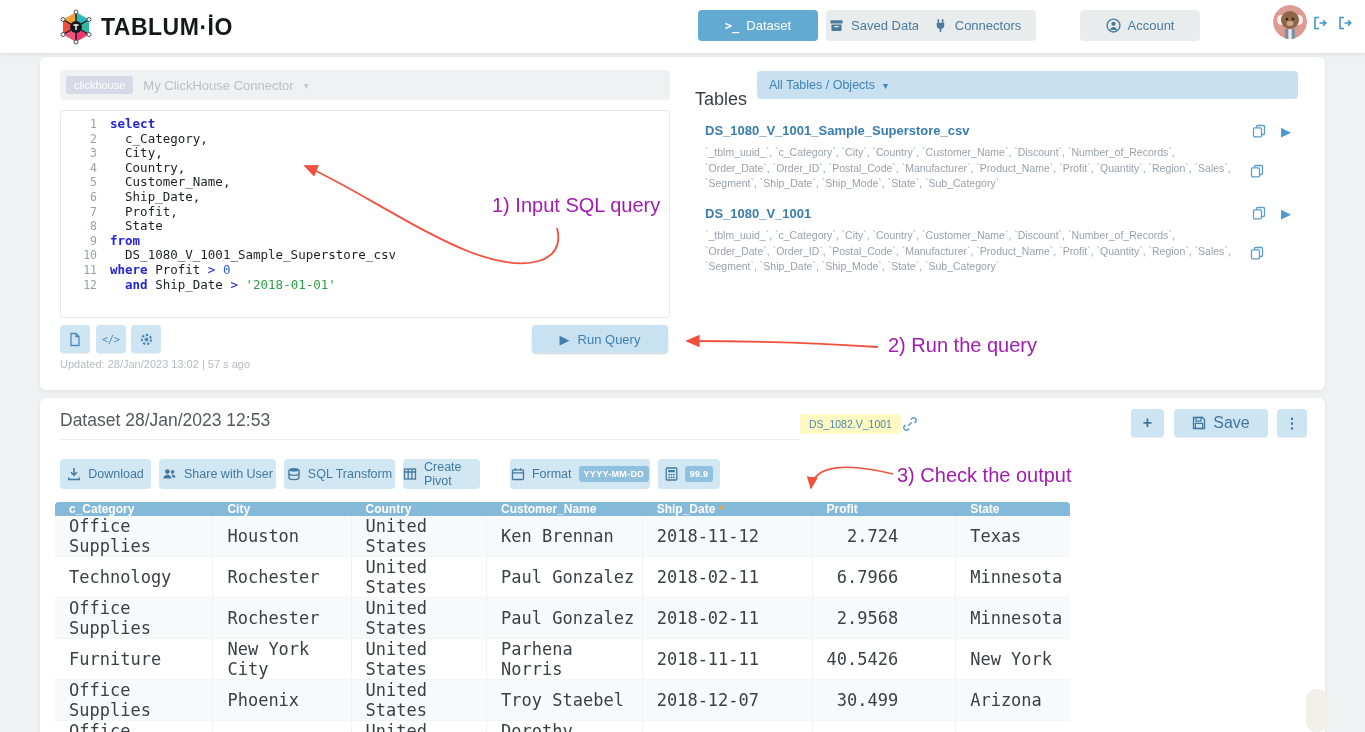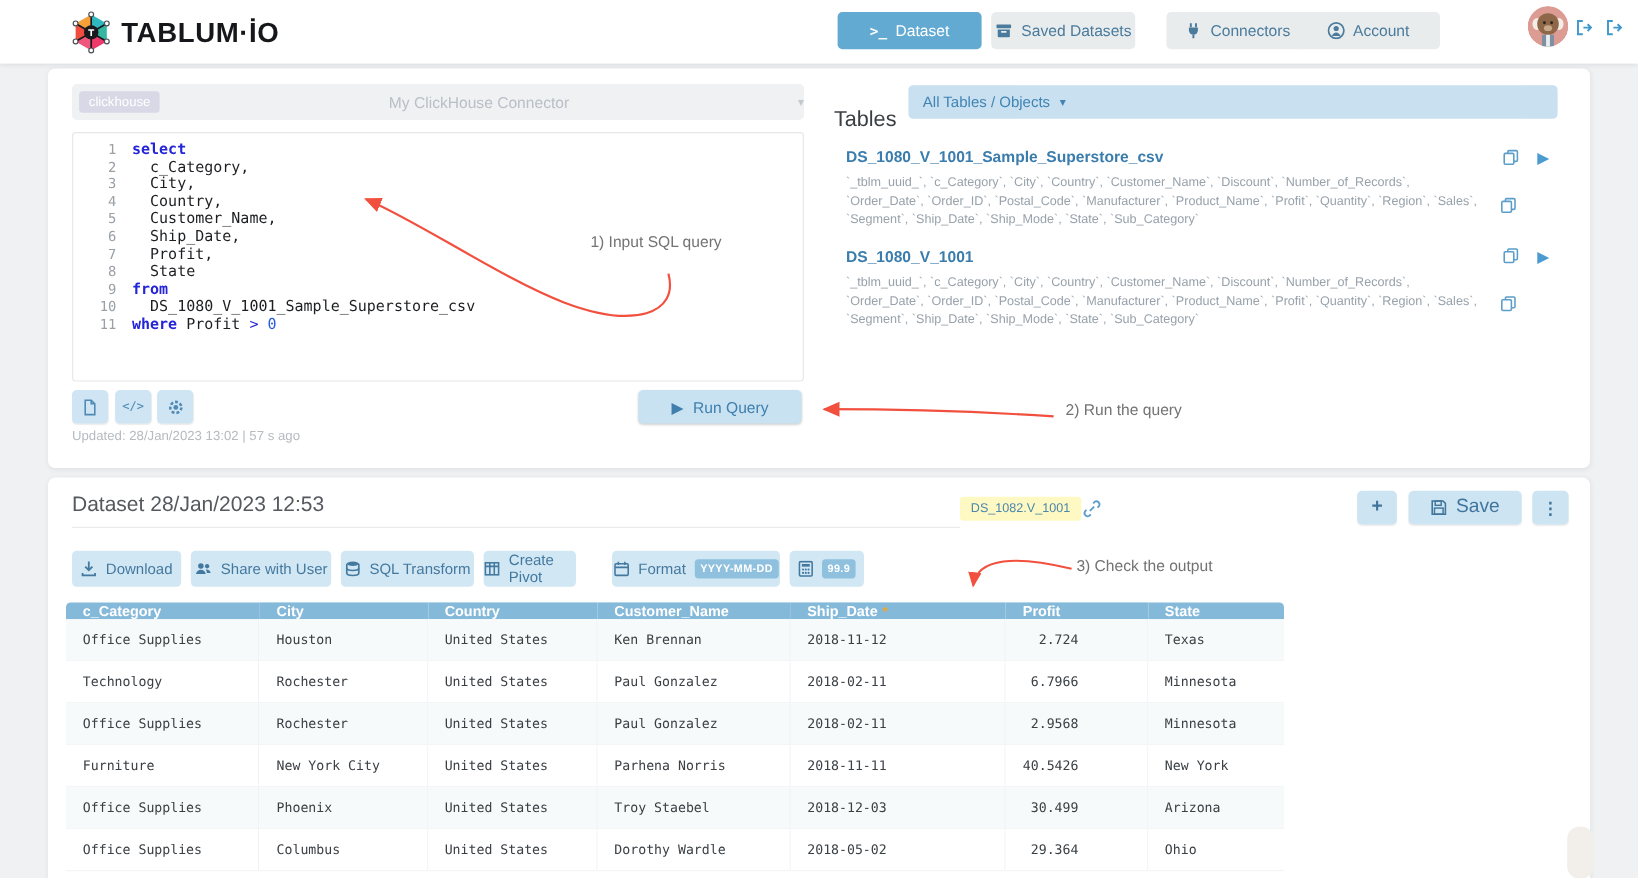--- a/index.html
+++ b/index.html
@@ -13,21 +13,21 @@
   .nav-btn{top:10px;height:31px;border-radius:4px;display:flex;align-items:center;justify-content:center;gap:7px;font-size:13px;color:#4a7b9d;background:#e9eced;z-index:6;cursor:pointer;}
   .nav-btn.active{background:#63aad2;color:#fff;}
   .nav-term{font-family:"DejaVu Sans Mono",monospace;font-size:12px;font-weight:bold;}
   .avatar{left:1273px;top:5px;width:34px;height:34px;border-radius:50%;overflow:hidden;z-index:6;}
   .exit-ic{top:15px;z-index:6;color:#3f97cc;}
   
   .card{background:#ffffff;border-radius:6px;box-shadow:0 1px 4px rgba(40,50,60,.07);}
   .card-top{left:40px;top:57px;width:1285px;height:333px;}
   .card-bottom{left:40px;top:398px;width:1285px;height:340px;}
   
-  .conn-bar{left:60px;top:70px;width:610px;height:30px;background:#f0f1f3;border-radius:4px;display:flex;align-items:center;gap:10px;padding:0 0 0 6px;box-sizing:border-box;z-index:2;justify-content:space-between;}
+  .conn-bar{left:60px;top:70px;width:610px;height:30px;background:#f0f1f3;border-radius:4px;display:flex;align-items:center;gap:10px;padding:0 0 0 6px;box-sizing:border-box;z-index:2;}
   .conn-badge{background:#d8d8e6;color:#ffffff;font-size:11px;border-radius:3px;padding:3px 8px;}
   .conn-name{color:#b9bfc6;font-size:13px;}
   .conn-caret{color:#c3c8cd;font-size:10px;}
   
   .sql-editor{left:60px;top:110px;width:610px;height:208px;border:1px solid #e6e8ea;border-radius:3px;box-sizing:border-box;background:#fff;padding-top:6px;z-index:2;}
   .code-line{display:flex;line-height:14.6px;font-family:"DejaVu Sans Mono",monospace;font-size:12.5px;}
   .code-line .gut{width:36px;text-align:right;color:#9aa0a6;flex:0 0 36px;font-size:11.5px;}
   .code-line .src{padding-left:13px;white-space:pre;color:#1d1f22;}
   .src .kw{color:#2424d8;font-weight:700;}
   .src .op{color:#2424d8;}
@@ -38,35 +38,35 @@
   .run-btn{left:532px;top:325px;width:136px;height:28px;background:#c9e2f2;border-radius:4px;display:flex;align-items:center;justify-content:center;gap:8px;color:#3f7fae;font-size:13px;z-index:2;box-shadow:0 1px 2px rgba(0,0,0,.18);cursor:pointer;}
   .updated{left:60px;top:358px;font-size:11px;color:#b5bbc1;z-index:2;}
   
   .tables-title{left:695px;top:73px;font-size:18px;color:#3a3f44;z-index:2;margin-top:16px;}
   .filter-bar{left:757px;top:71px;width:541px;height:28px;background:#c9e0f1;border-radius:4px;display:flex;align-items:center;gap:8px;padding-left:12px;box-sizing:border-box;color:#4084b4;font-size:12.5px;z-index:2;cursor:pointer;}
   .tbl-item-title{font-size:13px;font-weight:600;color:#3a7dad;z-index:2;cursor:pointer;}
   .tbl-item-desc{width:535px;font-size:10.5px;line-height:15.5px;color:#98a2ab;z-index:2;}
   .ic-btn{z-index:3;cursor:pointer;color:#5b9ec9;}
   .play-glyph{font-size:13px;color:#4b9ad0;}
   
-  .annot{color:#737373;font-size:13px;z-index:8;white-space:nowrap;}
+  .annot{color:#a21caf;font-size:20px;z-index:8;white-space:nowrap;}
   .overlay{left:0;top:0;width:1365px;height:732px;z-index:7;pointer-events:none;}
   
   .ds-title{left:60px;top:410px;font-size:17.5px;color:#55595e;z-index:2;}
   .ds-underline{left:60px;top:439px;width:740px;height:1px;background:#e9ebee;z-index:2;}
   .ds-badge{left:800px;top:414px;height:20px;background:#fef9c3;border-radius:3px;color:#4c87ad;font-size:10.5px;display:flex;align-items:center;padding:0 9px;z-index:2;}
   .sm-btn{top:409px;height:28px;background:#cde4f3;border-radius:4px;display:flex;align-items:center;justify-content:center;gap:7px;color:#41759c;z-index:2;cursor:pointer;box-shadow:0 1px 1px rgba(0,0,0,.08);}
   .tool-btn{top:459px;height:30px;background:#d2e7f4;border-radius:4px;display:flex;align-items:center;justify-content:center;gap:7px;color:#44799f;font-size:12.5px;z-index:2;cursor:pointer;}
   .tool-badge{background:#8fc1de;color:#fff;font-size:9px;font-weight:700;border-radius:3px;padding:3px 5px;letter-spacing:.3px;}
   
   .data-table{left:55px;top:502px;width:1015px;border-collapse:separate;border-spacing:0;z-index:2;}
   .data-table thead th{background:#85b9d9;color:#ffffff;font-size:12px;font-weight:600;text-align:left;padding:0 0 0 14px;height:14px;}
   .data-table thead th:first-child{border-radius:4px 0 0 0;}
   .data-table thead th:last-child{border-radius:0 4px 0 0;}
-  .data-table tbody td{font-family:"DejaVu Sans Mono",monospace;font-size:11px;color:#3b4045;height:34px;padding:0 0 0 14px;border-bottom:1px solid #f3f5f6;border-right:1px solid #f0f3f5;background:#fff;}
+  .data-table tbody td{font-family:"DejaVu Sans Mono",monospace;font-size:17px;color:#3b4045;height:34px;padding:0 0 0 14px;border-bottom:1px solid #f3f5f6;border-right:1px solid #f0f3f5;background:#fff;}
   .data-table tbody td:last-child{border-right:none;}
   .data-table tbody tr.alt td{background:#f7fafb;}
   .data-table td.profit{text-align:right;padding-right:57px;}
   .sort-mark{color:#f5a623;font-size:11px;margin-left:4px;}
   .scroll-thumb{left:1306px;top:689px;width:22px;height:43px;background:#f2efea;border-radius:10px;z-index:4;}
   svg.ic{display:block;}
 </style>
 </head>
 <body>
 
@@ -113,21 +113,21 @@
   <div class="abs nav-btn" style="left:826px;width:120px;">
     <span>
       <svg class="ic" width="15" height="15" viewBox="0 0 16 16" fill="currentColor">
         <rect x="1.5" y="2.5" width="13" height="3.4" rx="0.6"></rect>
         <path d="M2.6 7h10.8v6a.8.8 0 0 1-.8.8H3.4a.8.8 0 0 1-.8-.8z"></path>
         <rect x="5.5" y="8.4" width="5" height="1.4" fill="#e9eced" rx="0.6"></rect>
       </svg>
     </span>
     <span>Saved Datasets</span>
   </div>
-  <div class="abs nav-btn" style="left:972px;width:118px;">
+  <div class="abs nav-btn" style="left:918px;width:118px;">
     <span>
       <svg class="ic" width="15" height="15" viewBox="0 0 14 14">
         <path d="M5 1.2v3.2M9 1.2v3.2" stroke="currentColor" stroke-width="1.5" fill="none"></path>
         <path d="M3.5 4.5h7v2.3a3.5 3.5 0 0 1-7 0z" fill="currentColor"></path>
         <path d="M7 10.2v2.8" stroke="currentColor" stroke-width="1.5" fill="none"></path>
       </svg>
     </span>
     <span>Connectors</span>
   </div>
   <div class="abs nav-btn" style="left:1080px;width:120px;">
@@ -212,20 +212,24 @@
         <span class="gut">9</span>
         <span class="src"><span class="kw">from</span></span>
       </div>
       <div class="code-line">
         <span class="gut">10</span>
         <span class="src"><span class="pl">  DS_1080_V_1001_Sample_Superstore_csv</span></span>
       </div>
       <div class="code-line">
         <span class="gut">11</span>
         <span class="src"><span class="kw">where</span><span class="pl"> Profit </span><span class="op">&gt;</span><span class="pl"> </span><span class="num">0</span></span>
+      </div>
+      <div class="code-line">
+        <span class="gut">12</span>
+        <span class="src"><span class="pl">  </span><span class="kw">and</span><span class="pl"> Ship_Date </span><span class="op">&gt;</span><span class="pl"> </span><span class="str">'2018-01-01'</span></span>
       </div>
     </div>
 
   <div class="abs sq-btn" style="left:60px;width:30px;">
     <span>
       <svg class="ic" width="14" height="15" viewBox="0 0 14 15">
         <path d="M3 1.5h5l3 3v9H3z" stroke="currentColor" stroke-width="1.3" fill="none"></path>
         <path d="M8 1.5v3h3" stroke="currentColor" stroke-width="1.3" fill="none"></path>
       </svg>
     </span>
@@ -435,21 +439,21 @@
           <td>Parhena Norris</td>
           <td>2018-11-11</td>
           <td class="profit">40.5426</td>
           <td>New York</td>
         </tr>
         <tr class="alt">
           <td>Office Supplies</td>
           <td>Phoenix</td>
           <td>United States</td>
           <td>Troy Staebel</td>
-          <td>2018-12-03</td>
+          <td>2018-12-07</td>
           <td class="profit">30.499</td>
           <td>Arizona</td>
         </tr>
         <tr>
           <td>Office Supplies</td>
           <td>Columbus</td>
           <td>United States</td>
           <td>Dorothy Wardle</td>
           <td>2018-05-02</td>
           <td class="profit">29.364</td>

